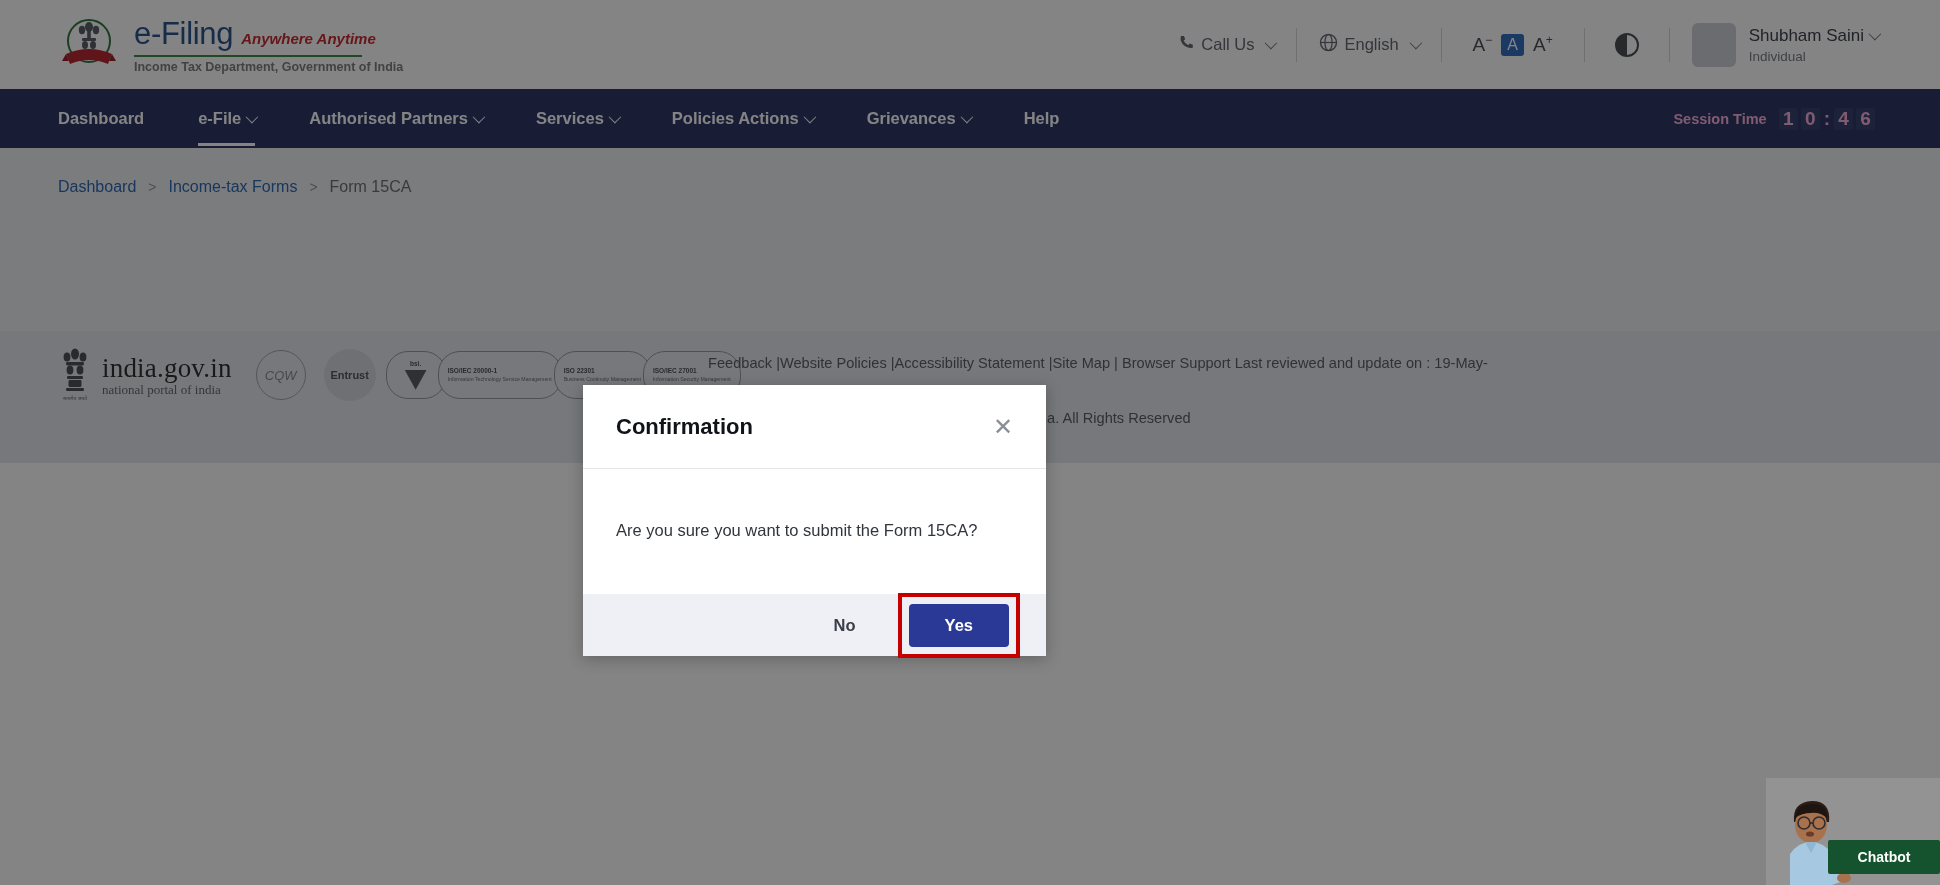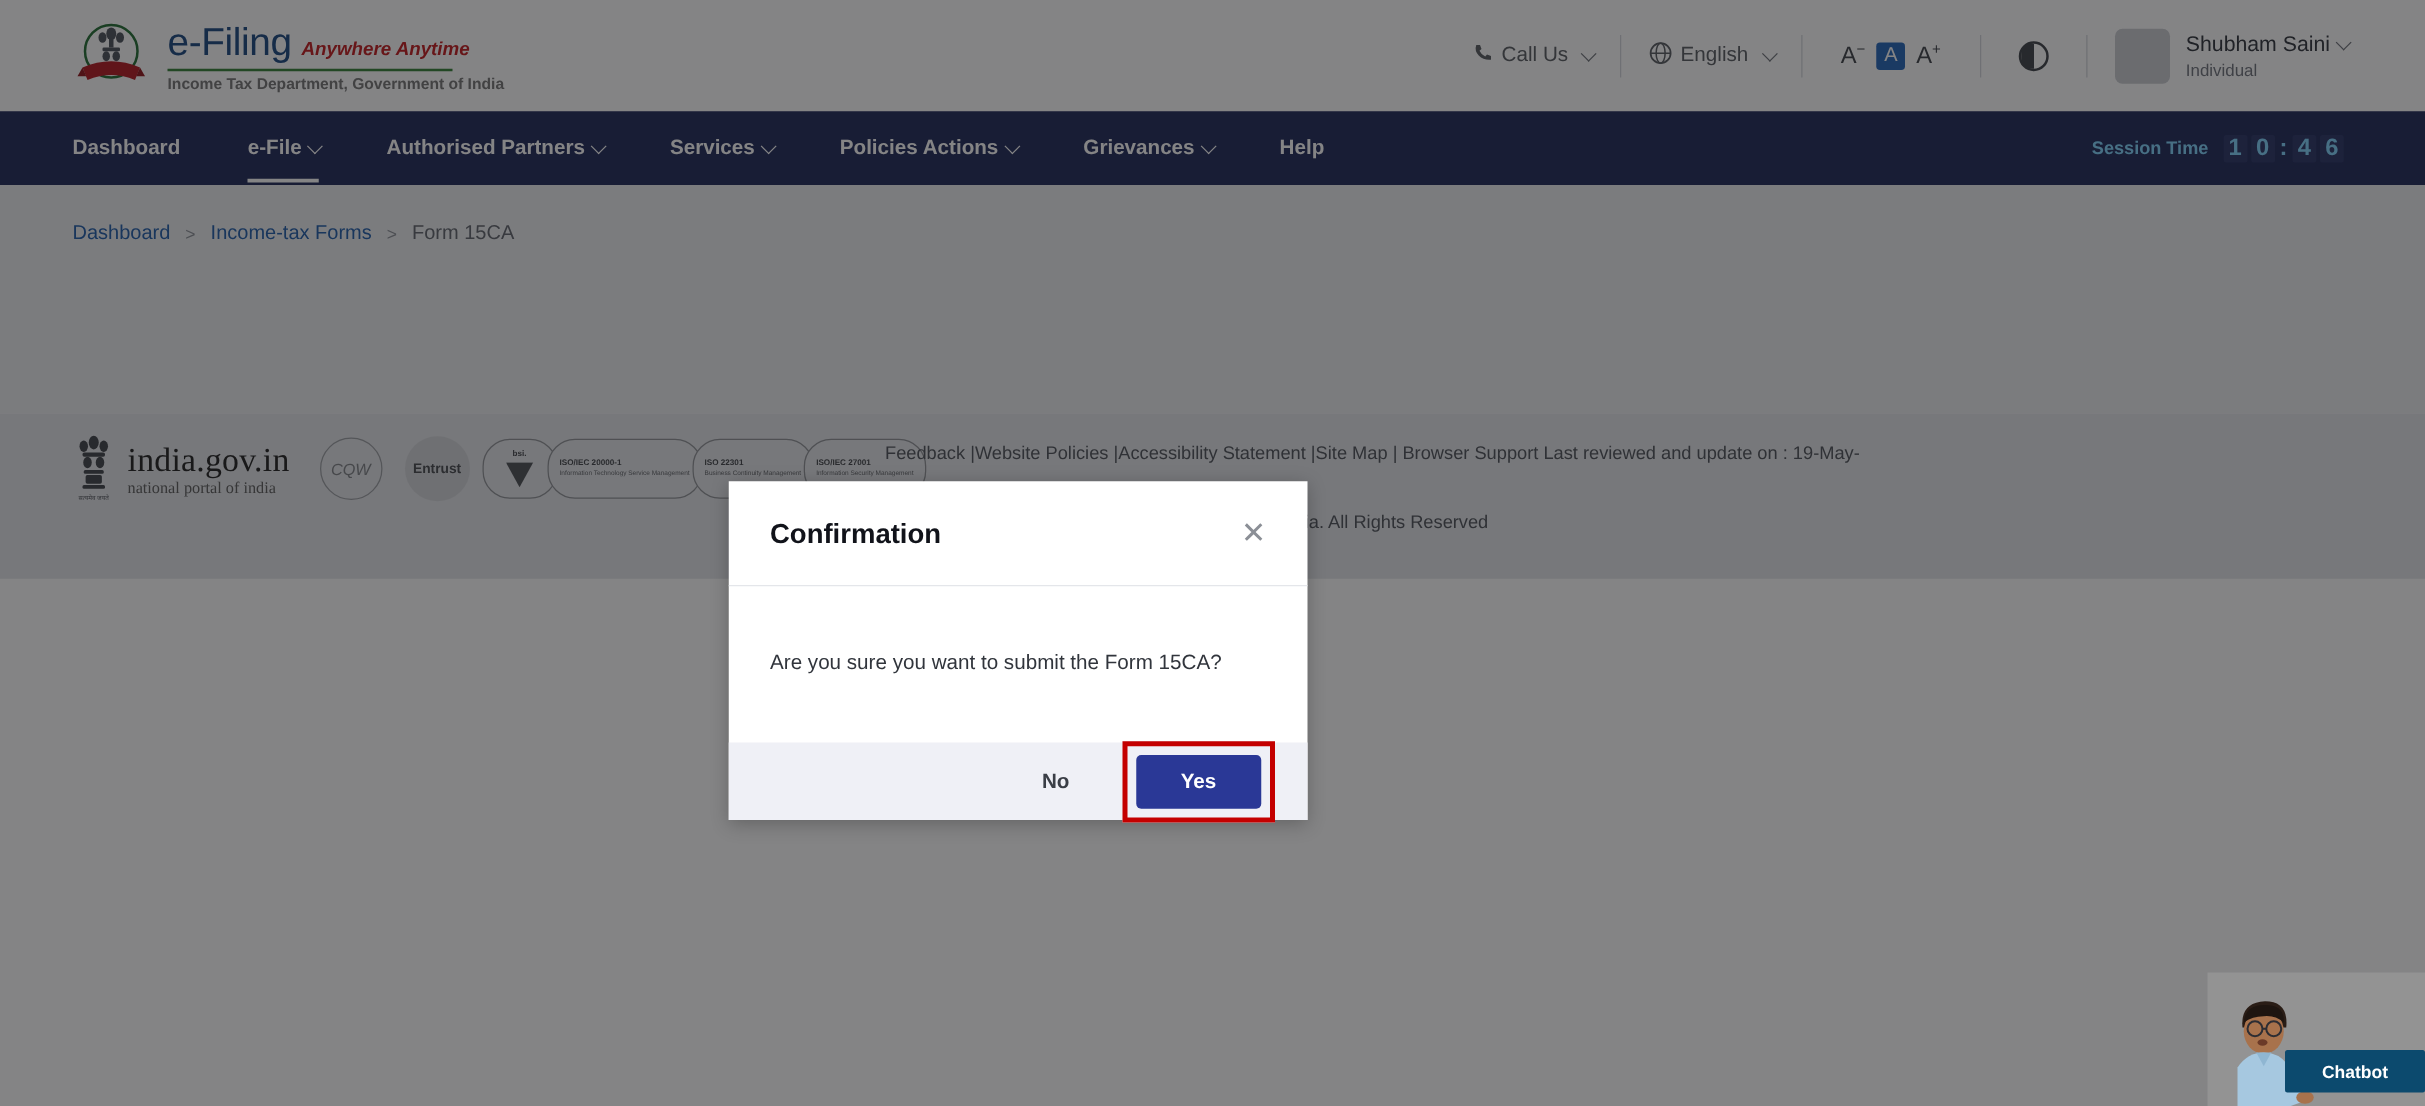--- a/index.html
+++ b/index.html
@@ -43,21 +43,21 @@
   .user-role { font-size: 13.5px; color: #6d717a; margin-top: 3px; }
 
   .navbar {
     position: absolute; left: 0; top: 89px; width: 1940px; height: 59px;
     background: #1b2556; display: flex; align-items: center;
   }
   .nav-items { display: flex; align-items: center; margin-left: 58px; }
   .nav-item { color: #ffffff; font-size: 16.5px; font-weight: bold; margin-right: 54px; display: flex; align-items: center; position: relative; padding: 18px 0; cursor: pointer; }
   .nav-item .caret { border-color: #ffffff; }
   .nav-item.active::after { content: ""; position: absolute; left: 0; right: 0; bottom: 0; height: 3px; background: #ffffff; }
-  .session { position: absolute; right: 62px; display: flex; align-items: center; color: #7dd3fc; }
+  .session { position: absolute; right: 62px; display: flex; align-items: center; color: #f9a8d4; }
   .session-lbl { font-size: 14.5px; font-weight: bold; margin-right: 12px; }
   .digit { display: inline-block; width: 19px; text-align: center; font-size: 19px; font-weight: bold; background: #253063; margin-right: 3px; border-radius: 2px; }
   .colon { font-size: 19px; font-weight: bold; margin: 0 4px 0 1px; }
 
   .content { position: absolute; left: 0; top: 148px; width: 1940px; height: 183px; background: #eceef1; }
   .breadcrumb { position: absolute; left: 58px; top: 178px; font-size: 16px; display: flex; align-items: center; }
   .bc-link { color: #1c5aa8; cursor: pointer; }
   .bc-sep { color: #8a8e95; margin: 0 12px; font-size: 14px; }
   .bc-cur { color: #5e626a; }
 
@@ -93,21 +93,21 @@
   .modal-body { padding: 52px 33px 54px; font-size: 16.5px; color: #31353c; }
   .modal-footer { background: #eff0f6; height: 62px; display: flex; align-items: center; justify-content: flex-end; padding-right: 8px; }
   .btn-no { background: none; border: none; font-size: 16.5px; color: #3a3e46; font-weight: bold; cursor: pointer; font-family: "Liberation Sans", sans-serif; padding: 10px 16px; }
   .btn-yes-wrap { position: relative; margin-left: 26px; margin-right: 18px; padding: 7px; border: 4px solid #c40000; background: #eff0f6; }
   .btn-yes { background: #2a3896; border: none; color: #ffffff; font-size: 16.5px; font-weight: bold; padding: 12px 36px; border-radius: 4px; cursor: pointer; font-family: "Liberation Sans", sans-serif; }
 
   
   .chatbot { position: absolute; left: 1766px; top: 778px; width: 174px; height: 107px; }
   .cb-panel { position: absolute; inset: 0; background: rgba(255,255,255,0.12); }
   .cb-avatar { position: absolute; left: 10px; top: 14px; width: 78px; height: 93px; }
-  .cb-label { position: absolute; left: 62px; top: 62px; width: 112px; height: 34px; background: #0c4a6e; color: #fff; font-size: 14px; font-weight: bold; display: flex; align-items: center; justify-content: center; border-radius: 2px; cursor: pointer; }
+  .cb-label { position: absolute; left: 62px; top: 62px; width: 112px; height: 34px; background: #14532d; color: #fff; font-size: 14px; font-weight: bold; display: flex; align-items: center; justify-content: center; border-radius: 2px; cursor: pointer; }
 </style>
 </head>
 <body>
 
 <div id="page">
 
   <div class="page-layer">
 
     <div class="topbar">
       <div class="brand">

